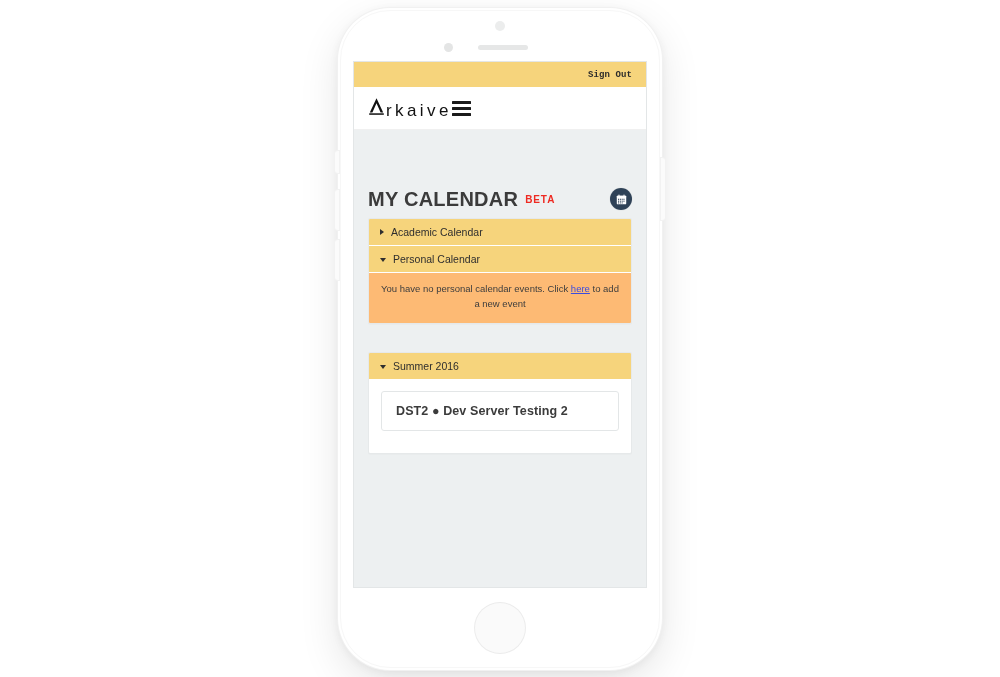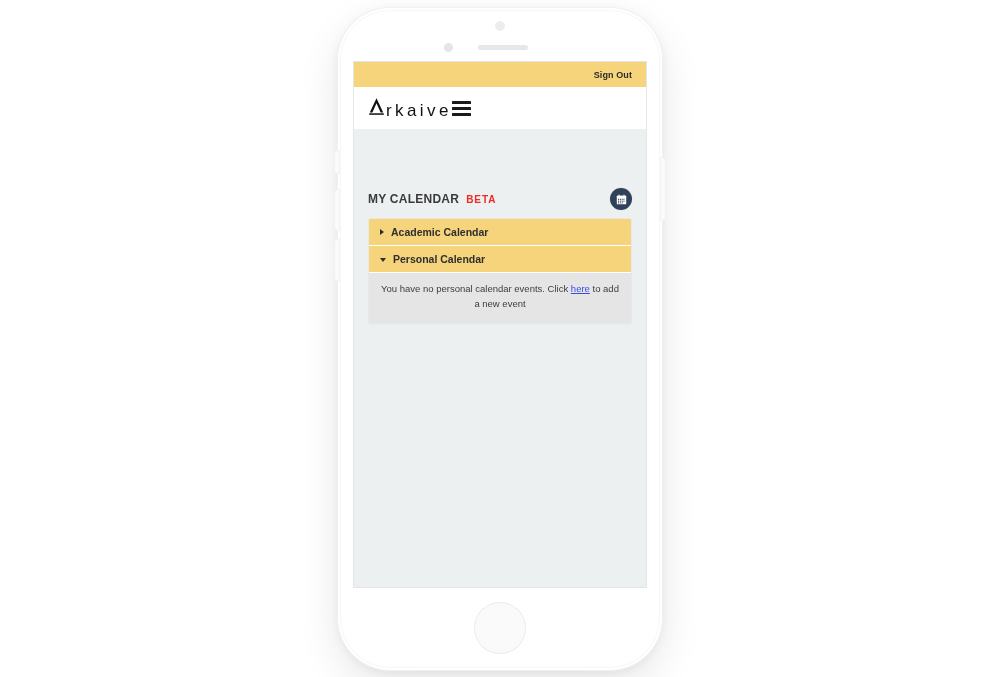--- a/index.html
+++ b/index.html
@@ -103,20 +103,21 @@
 
   
   .topbar {
     height: 25px;
     background: #f6d47c;
     display: flex;
     align-items: center;
     justify-content: flex-end;
     padding-right: 14px;
     box-sizing: border-box;
+    font-family: Liberation Mono, monospace;
   }
   .signout {
     font-size: 9px;
     font-weight: 700;
     color: #2b2b2b;
     letter-spacing: 0.1px;
     cursor: pointer;
   }
 
   
@@ -178,21 +179,21 @@
     justify-content: space-between;
     height: 38px;
     padding-top: 2px;
   }
   .section-title-wrap {
     display: flex;
     align-items: center;
     gap: 7px;
   }
   .section-title {
-    font-size: 12px;
+    font-size: 20px;
     font-weight: 700;
     color: #3b3b3b;
     letter-spacing: 0.25px;
     line-height: 1;
   }
   .beta-badge {
     font-size: 10px;
     font-weight: 700;
     color: #ee2a22;
     letter-spacing: 0.9px;
@@ -221,21 +222,21 @@
     background: #ffffff;
     border: 1px solid #e6e9ea;
     border-radius: 2px;
     overflow: hidden;
     box-shadow: 0 1px 1px rgba(0,0,0,0.02);
   }
   .acc-row {
     background: #f6d47c;
     padding: 6px 10px 6px 11px;
     font-size: 10.5px;
-    font-weight: 700;
+    font-weight: 400;
     color: #2e2e2e;
     display: flex;
     align-items: center;
     gap: 7px;
     cursor: pointer;
     border-bottom: 1px solid #ffffff;
     line-height: 1.35;
   }
   .acc-row:last-child { border-bottom: none; }
   .caret-right {
@@ -248,21 +249,21 @@
   .caret-down {
     width: 0; height: 0;
     border-top: 4px solid #2e2e2e;
     border-left: 3.4px solid transparent;
     border-right: 3.4px solid transparent;
     flex: 0 0 auto;
     position: relative;
     top: 1px;
   }
   .acc-body {
-    background: #e5e5e5;
+    background: #fdba74;
     padding: 9px 10px 11px;
     font-size: 9.5px;
     color: #3d3d3d;
     text-align: center;
     line-height: 1.55;
   }
   .acc-body a {
     color: #3b4ce0;
     text-decoration: underline;
   }
@@ -370,17 +371,26 @@
           <span class="caret-down"></span>
           <span>Personal Calendar</span>
         </div>
         <div class="acc-body">
           <span>You have no personal calendar events. Click </span><a href="#">here</a><span> to add a new event</span>
         </div>
       </div>
 
       <div class="courses-section">
 
+        <div class="course-panel">
+          <div class="acc-row">
+            <span class="caret-down"></span>
+            <span>Summer 2016</span>
+          </div>
+          <div class="course-body">
+            <div class="course-card">DST2 ● Dev Server Testing 2</div>
+          </div>
+        </div>
       </div>
 
     </div>
   </div>
 </div>
 
 </body></html>

